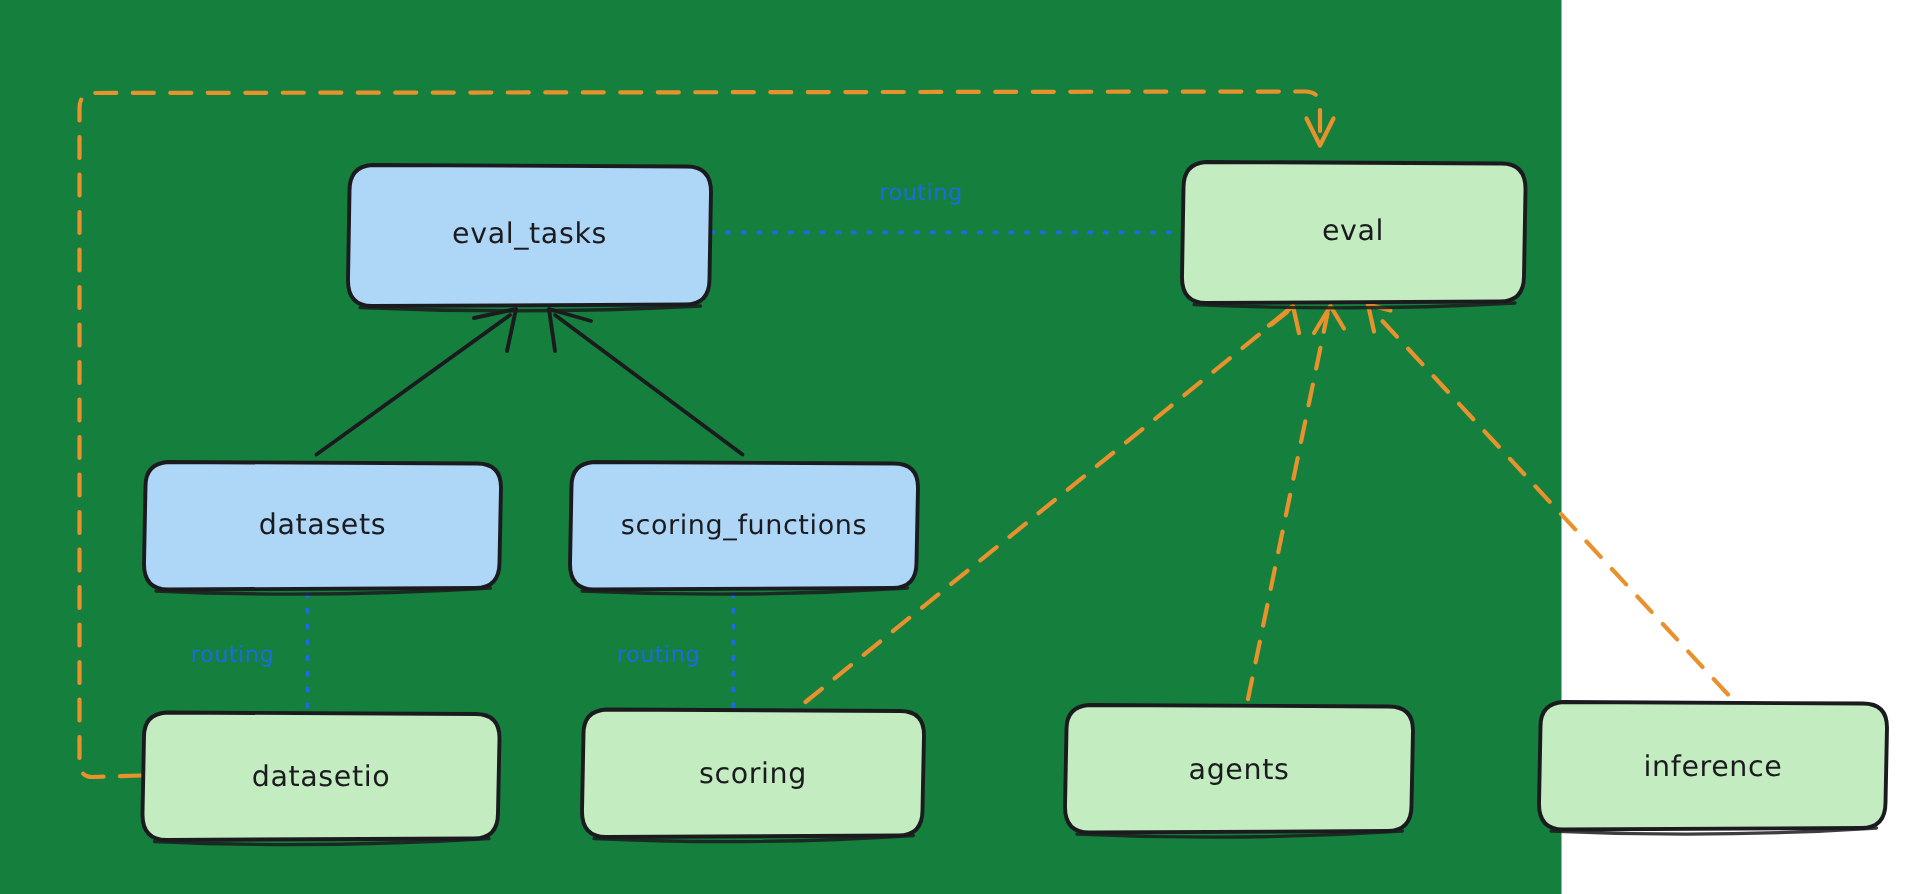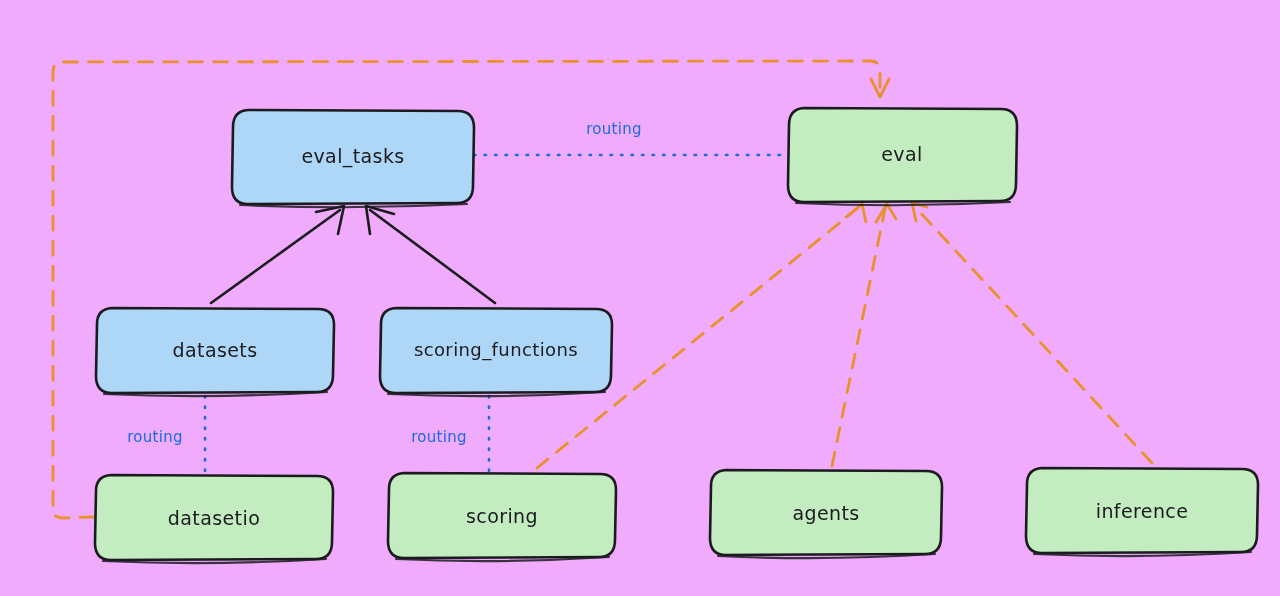--- a/index.html
+++ b/index.html
@@ -8,23 +8,23 @@
     background: #ffffff;
   }
   body {
     width: 1280px;
     height: 596px;
     overflow: hidden;
     font-family: "DejaVu Sans", sans-serif;
   }
   #diagram-root {
     position: relative;
-    width: 1280px;
+    width: 1041px;
     height: 596px;
-    background: #f0abfc;
+    background: #15803d;
   }
   svg.diagram-canvas {
     position: absolute;
     left: 0;
     top: 0;
     width: 1280px;
     height: 596px;
     display: block;
   }
   .node-label {

